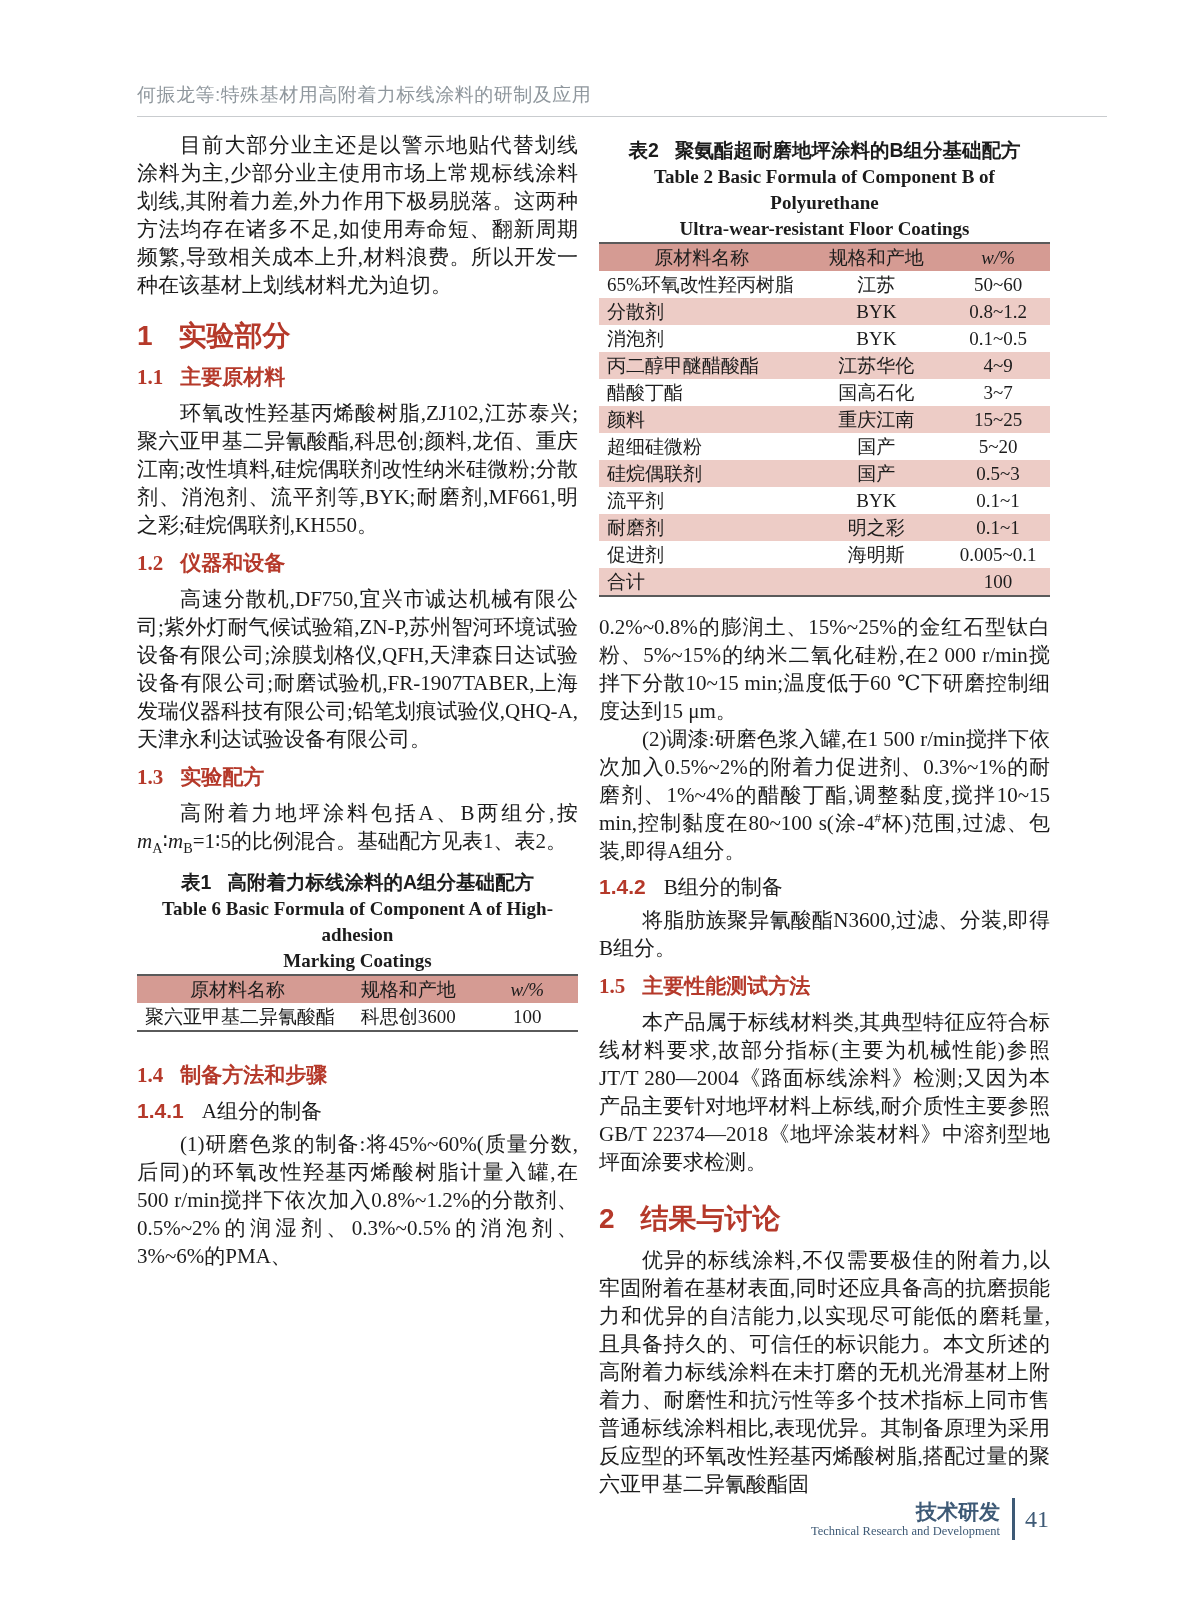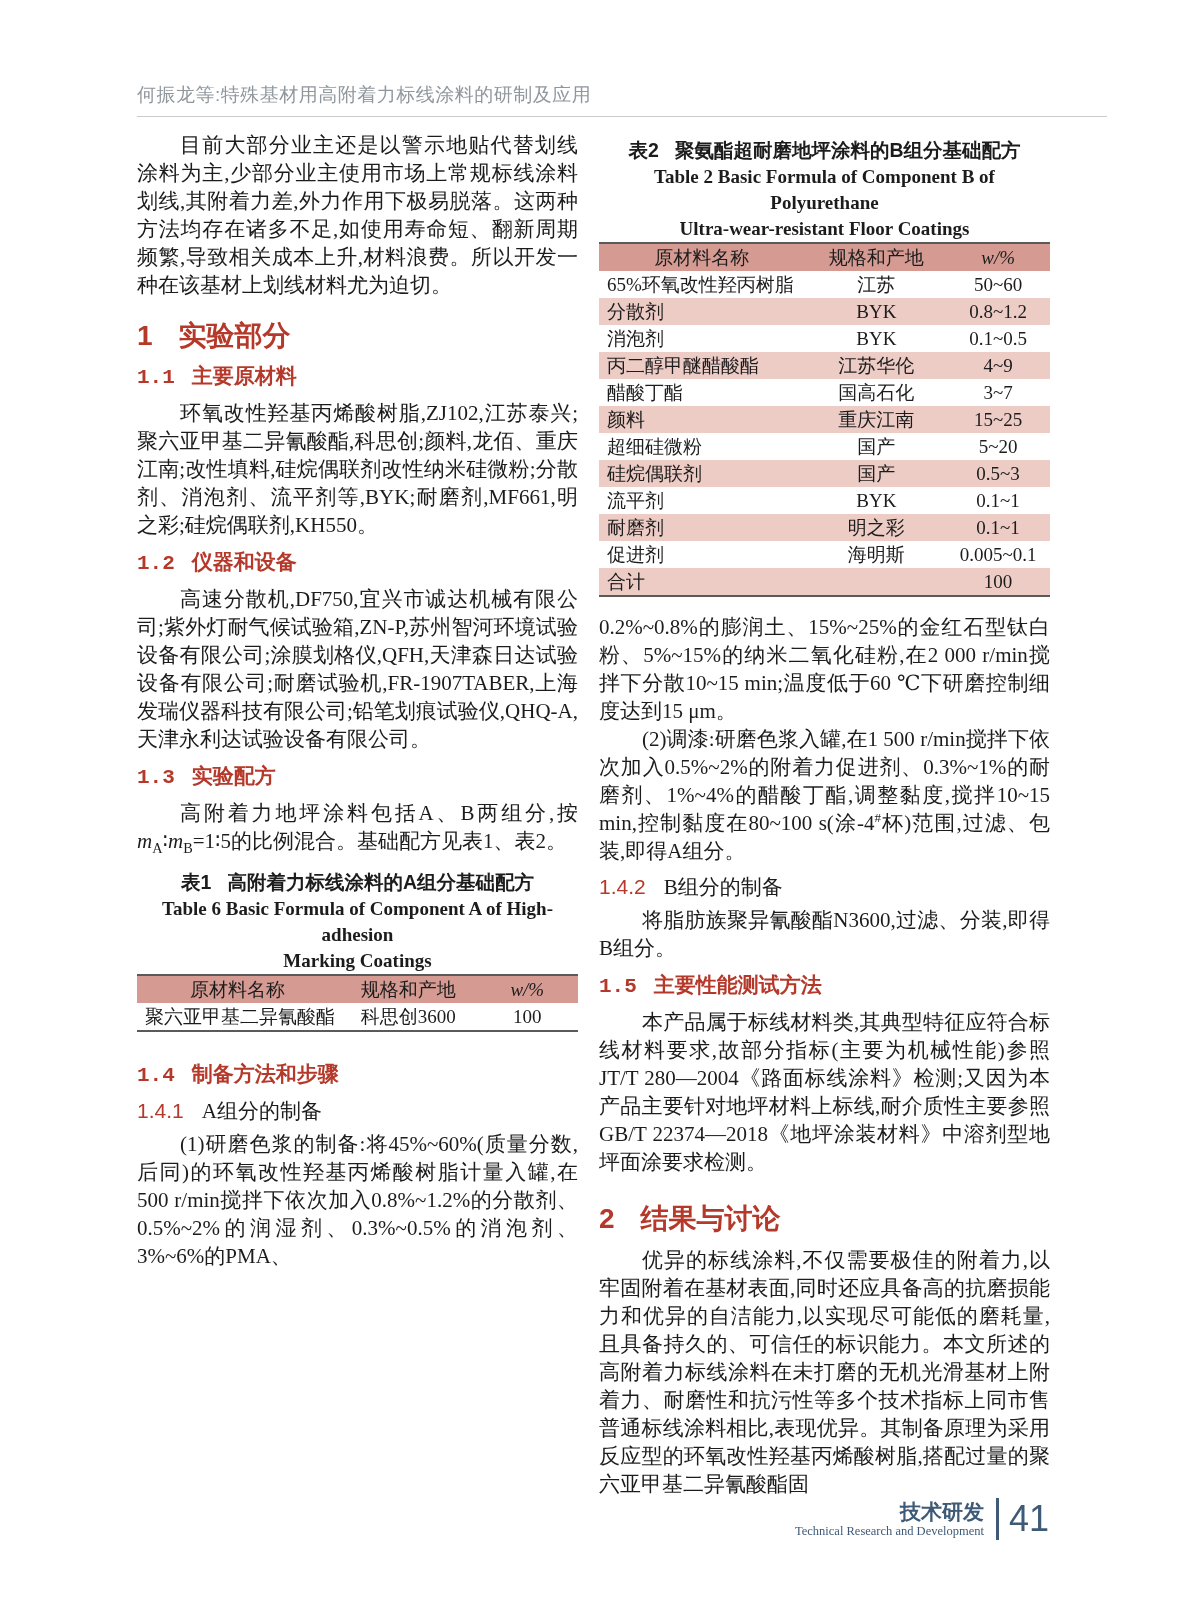--- a/index.html
+++ b/index.html
@@ -41,29 +41,29 @@
   .sub{font-size:0.68em;vertical-align:sub;line-height:0;}
   .sup{font-size:0.62em;vertical-align:super;line-height:0;}
   
   .h1{
     font-family:"Liberation Sans","DejaVu Sans",sans-serif;
     color:var(--accent-red);font-weight:bold;font-size:28px;line-height:34px;
     margin:20px 0 10px 0;
   }
   .h1 .num{margin-right:26px;}
   .h2{
-    font-family:Liberation Mono, monospace;
+    font-family:Liberation Serif, serif;
     color:var(--accent-red);font-weight:bold;font-size:21px;line-height:27px;
     margin:11px 0 8px 0;
   }
   .h2 .num{margin-right:17px;}
   .h3{font-size:21px;line-height:28px;margin:4px 0 5px 0;}
   .h3 .num{
     font-family:"Liberation Sans","DejaVu Sans",sans-serif;
-    color:var(--accent-red);font-weight:normal;margin-right:18px;
+    color:var(--accent-red);font-weight:bold;margin-right:18px;
   }
   .h3 .title{color:var(--body-ink);}
   
   .caption{ text-align:center; margin-top:14px; }
   .caption .zh{
     font-family:"Liberation Sans","DejaVu Sans",sans-serif;
     font-weight:bold;font-size:19.5px;line-height:27px;display:block;
   }
   .caption .zh .cap-label{margin-right:16px;}
   .caption .en{
@@ -89,21 +89,21 @@
     position:absolute;right:138px;top:1498px;
     display:flex;align-items:center;color:var(--footer-blue);
   }
   .footer .labels{text-align:right;}
   .footer .zh{
     font-family:"Liberation Sans","DejaVu Sans",sans-serif;
     font-weight:bold;font-size:21px;line-height:23px;display:block;
   }
   .footer .en{font-size:12.5px;line-height:16px;display:block;}
   .footer .vbar{width:3px;height:42px;background:var(--footer-blue);margin:0 10px 0 12px;}
-  .footer .pagenum{font-size:36px;font-family:Liberation Sans, sans-serif;}
+  .footer .pagenum{font-size:24px;font-family:Liberation Serif, serif;}
 </style>
 </head>
 <body>
 
 <div class="page">
 
   <div class="running-header">
     <span>何振龙等:特殊基材用高附着力标线涂料的研制及应用</span>
   </div>
 

